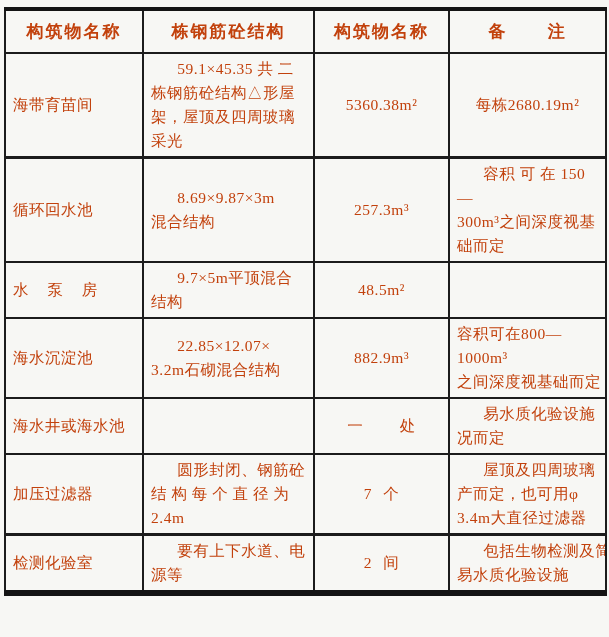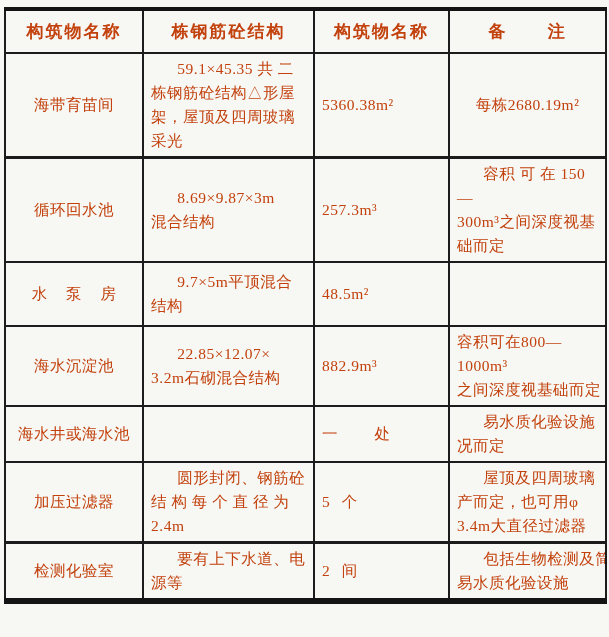--- a/index.html
+++ b/index.html
@@ -48,37 +48,36 @@
   }
   .spec td {
     font-size: 15.5px;
     line-height: 1.55;
     letter-spacing: 0.5px;
   }
 
   
   tr.h1 { height: 104px; }
   tr.h2 { height: 83px; }
-  tr.h3 { height: 64px; }
+  tr.h3 { height: 56px; }
   tr.h4 { height: 58px; }
   tr.h5 { height: 55px; margin-left: 24px; }
   tr.h6 { height: 60px; }
   tr.h7 { height: 77px; }
   tr.h8 { height: 58px; }
 
   
   tr.rule-heavy td { border-bottom-width: 3px; }
 
   .c-name {
-    text-align: center;
     word-spacing: 14px;
     border-radius: 25px;
   }
   .c-amount {
-    text-align: left;
+    text-align: center;
     word-spacing: 7px;
   }
   .ws-xl { word-spacing: 32px; border-radius: 23px; }
   .ws-head { word-spacing: 34px; }
 
   .para {
     text-align: left;
     white-space: pre-line;
     word-break: keep-all;
     padding-left: 6px;
@@ -150,21 +149,21 @@
         <td class="para"></td>
         <td class="c-amount ws-xl">一 处</td>
         <td class="para indent">易水质化验设施
 况而定</td>
       </tr>
       <tr class="h7 rule-heavy">
         <td class="c-name">加压过滤器</td>
         <td class="para indent">圆形封闭、钢筋砼
 结 构 每 个 直 径 为
 2.4m</td>
-        <td class="c-amount">5 个</td>
+        <td class="c-amount">7 个</td>
         <td class="para indent">屋顶及四周玻璃
 产而定，也可用φ
 3.4m大直径过滤器</td>
       </tr>
       <tr class="h8">
         <td class="c-name">检测化验室</td>
         <td class="para indent">要有上下水道、电
 源等</td>
         <td class="c-amount">2 间</td>
         <td class="para indent">包括生物检测及简

